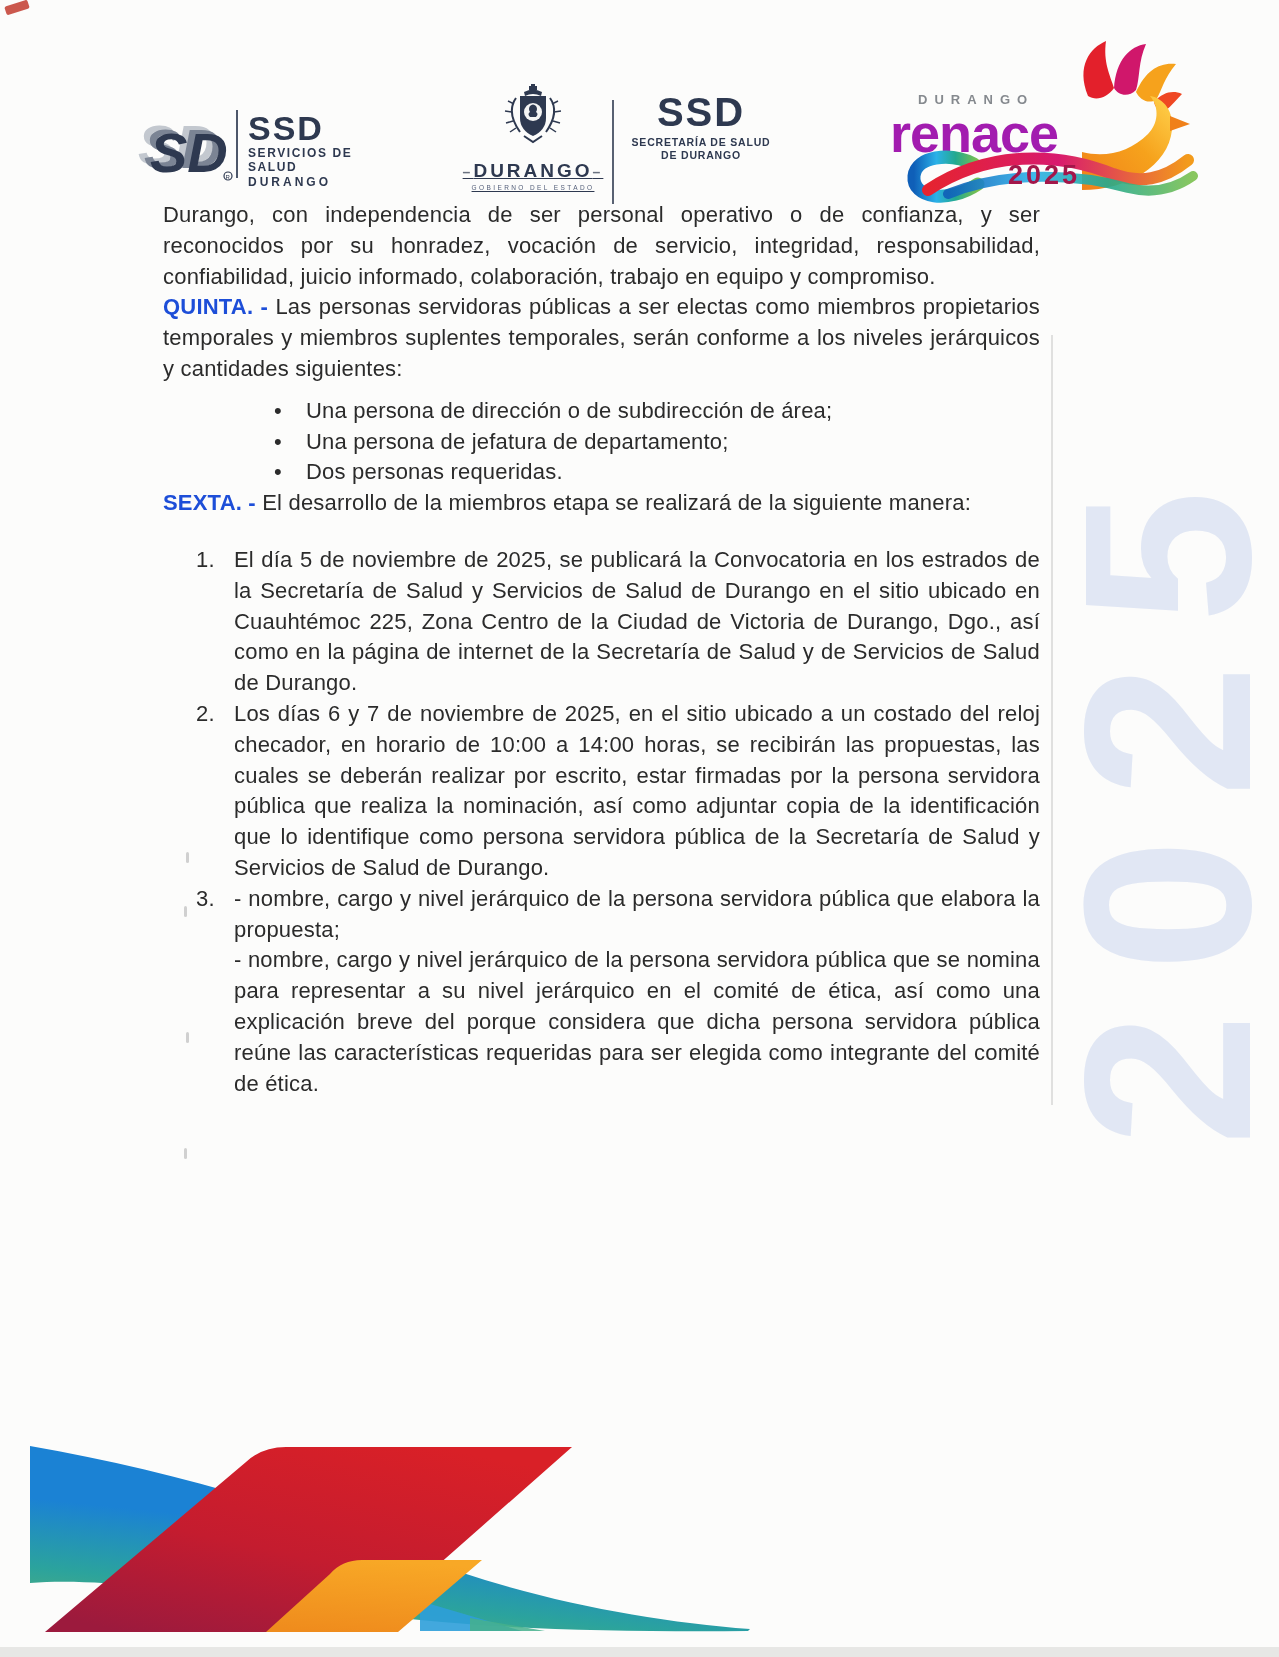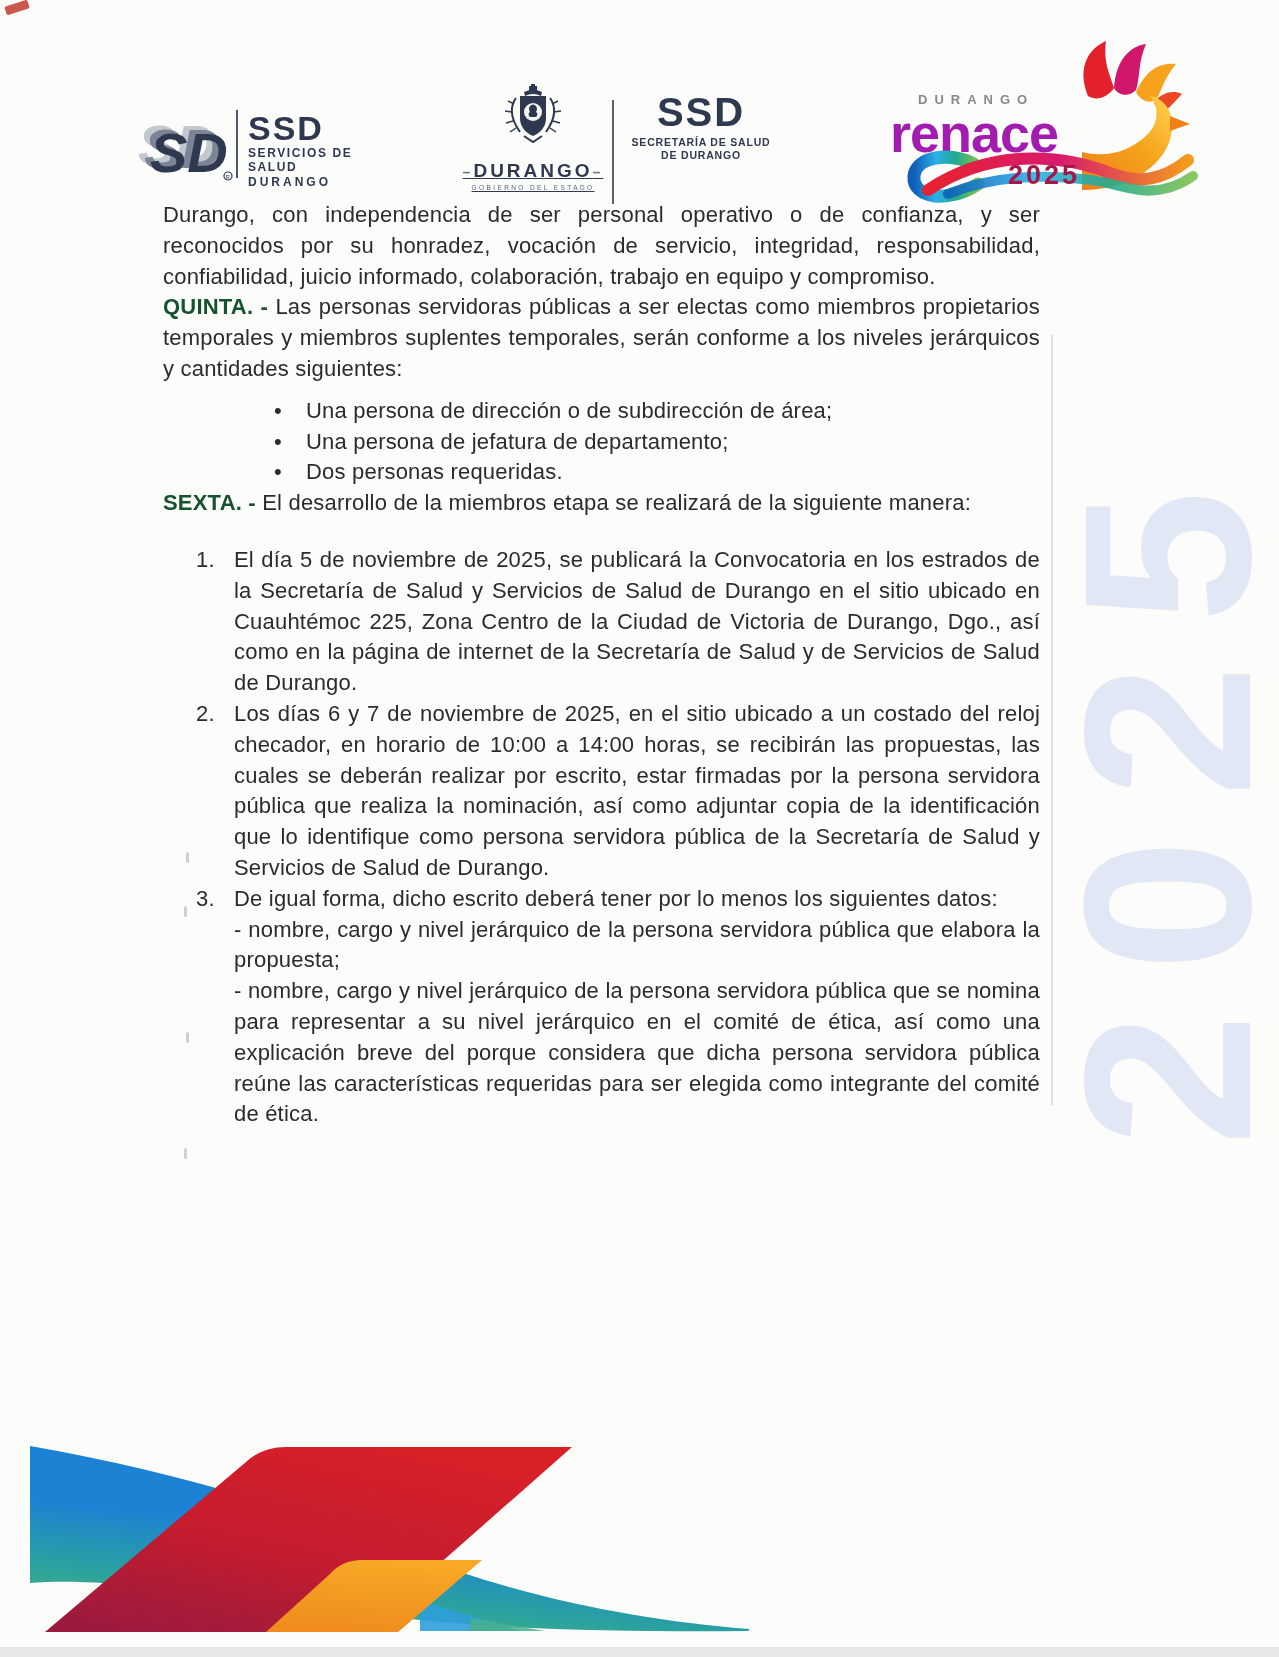--- a/index.html
+++ b/index.html
@@ -46,21 +46,21 @@
   .renace .word{position:absolute;left:2px;top:62px;font-size:54px;font-weight:bold;letter-spacing:-1px;color:#a21caf;}
   .renace .year{position:absolute;left:120px;top:120px;font-size:27px;font-weight:bold;letter-spacing:3px;color:#a3174a;}
   .renace svg{position:absolute;}
   
   .doc{
     position:absolute;left:163px;top:200px;width:877px;
     font-size:22px;line-height:30.8px;letter-spacing:.2px;
     text-align:justify;
   }
   .doc p{margin:0;}
-  .lead{font-weight:bold;color:#14532d;}
+  .lead{font-weight:bold;color:#1d4ed8;}
   .para-quinta{margin-top:20px;}
   .bullets{margin-top:11px;}
   .bli{position:relative;padding-left:143px;text-align:left;}
   .bli .dot{position:absolute;left:111px;top:0;}
   .para-sexta{margin-top:22px;}
   .olist{margin-top:26px;}
   .oli{position:relative;padding-left:71px;}
   .oli .num{position:absolute;left:33px;top:0;}
 </style>
 </head>
@@ -193,21 +193,20 @@
     <div class="oli">
       <span class="num">1.</span>
       <p>El día 5 de noviembre de 2025, se publicará la Convocatoria en los estrados de la Secretaría de Salud y Servicios de Salud de Durango en el sitio ubicado en Cuauhtémoc 225, Zona Centro de la Ciudad de Victoria de Durango, Dgo., así como en la página de internet de la Secretaría de Salud y de Servicios de Salud de Durango.</p>
     </div>
     <div class="oli">
       <span class="num">2.</span>
       <p>Los días 6 y 7 de noviembre de 2025, en el sitio ubicado a un costado del reloj checador, en horario de 10:00 a 14:00 horas, se recibirán las propuestas, las cuales se deberán realizar por escrito, estar firmadas por la persona servidora pública que realiza la nominación, así como adjuntar copia de la identificación que lo identifique como persona servidora pública de la Secretaría de Salud y Servicios de Salud de Durango.</p>
     </div>
     <div class="oli">
       <span class="num">3.</span>
-      <p>De igual forma, dicho escrito deberá tener por lo menos los siguientes datos:</p>
       <p>- nombre, cargo y nivel jerárquico de la persona servidora pública que elabora la propuesta;</p>
       <p>- nombre, cargo y nivel jerárquico de la persona servidora pública que se nomina para representar a su nivel jerárquico en el comité de ética, así como una explicación breve del porque considera que dicha persona servidora pública reúne las características requeridas para ser elegida como integrante del comité de ética.</p>
     </div>
   </div>
 </div>
 
 <svg style="position:absolute;left:0;top:1347px;" width="1279" height="300" viewBox="0 1347 1279 300">
   <defs>
     <linearGradient id="gBand" x1="0" y1="1" x2="0.4" y2="0">
       <stop offset="0" stop-color="#63b26b"></stop>

